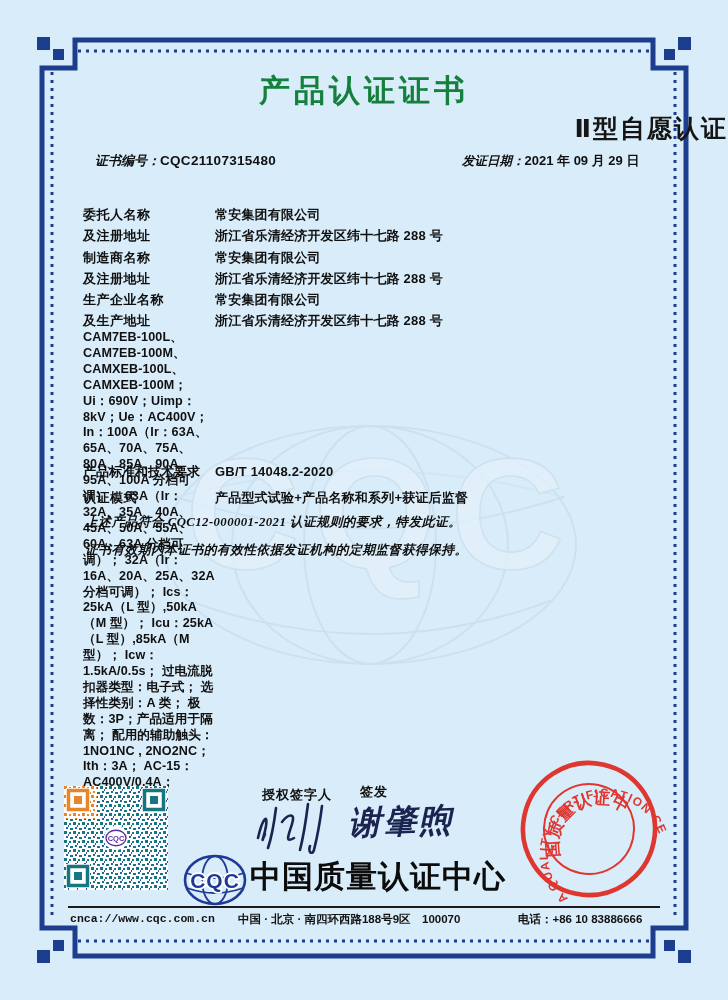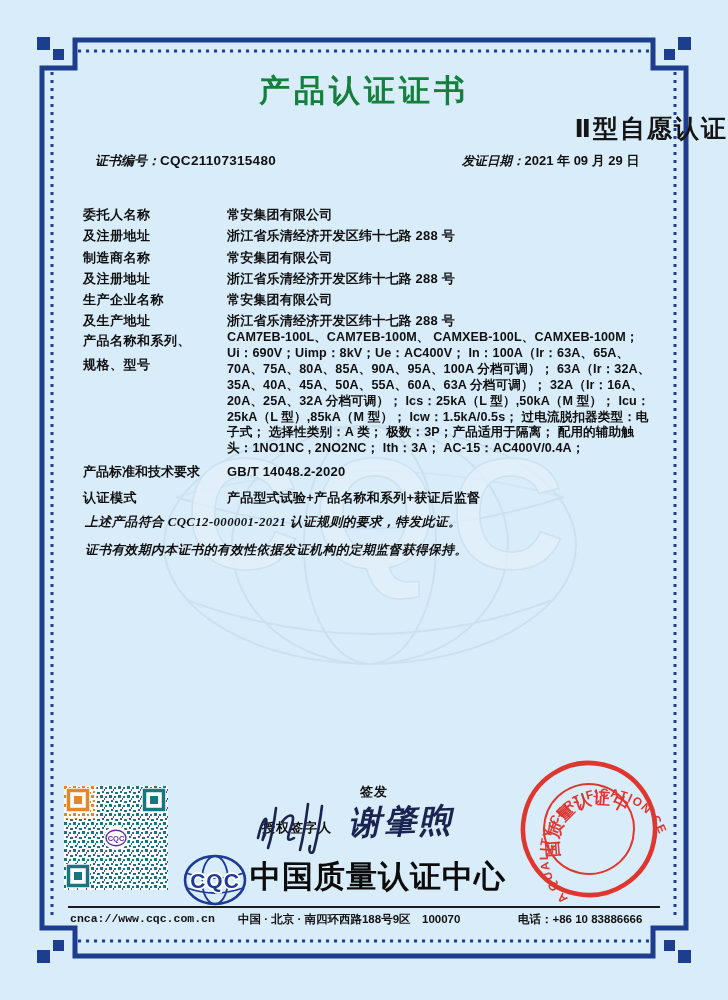--- a/index.html
+++ b/index.html
@@ -23,21 +23,21 @@
   }
   .kai{
     font-family:"Liberation Serif","DejaVu Serif",serif;
     font-style:italic;font-weight:700;
   }
   .meta-left{left:95px;top:152px;font-size:13px;}
   .meta-left .val{font-family:"Liberation Sans","DejaVu Sans",sans-serif;font-style:normal;font-weight:700;font-size:13.5px;letter-spacing:.3px;}
   .meta-right{left:462px;top:150px;font-size:12.5px;line-height:22px;}
   .meta-right .val{font-family:"Liberation Sans","DejaVu Sans",sans-serif;font-style:normal;font-weight:700;font-size:13px;}
   
-  .frow{left:83px;width:572px;display:grid;grid-template-columns:132px 1fr;column-gap:12px;}
+  .frow{left:83px;width:572px;display:grid;grid-template-columns:132px 1fr;column-gap:0;}
   .frow .lab{font-weight:700;font-size:13px;line-height:21px;letter-spacing:.5px;}
   .frow .val{font-weight:700;font-size:13px;line-height:21px;letter-spacing:.2px;}
   .spec{font-weight:700;font-size:12.6px;line-height:15.9px;letter-spacing:.1px;text-align:left;}
   .stmt{left:85px;font-size:12.8px;letter-spacing:.4px;}
   .note{left:0;right:0;top:748px;text-align:center;font-size:12.5px;font-weight:700;letter-spacing:.5px;}
   .sign-label{font-size:13px;font-weight:700;letter-spacing:1px;}
   .issuer-sig{
     left:348px;top:799px;width:130px;
     font-family:"Liberation Serif","DejaVu Serif",serif;
     font-style:italic;font-weight:700;font-size:33px;color:#1b2350;
@@ -119,24 +119,20 @@
   </div>
 
   <div class="abs frow" style="top:289px;">
     <div class="lab">生产企业名称</div>
     <div class="val">常安集团有限公司</div>
     <div class="lab">及生产地址</div>
     <div class="val">浙江省乐清经济开发区纬十七路 288 号</div>
   </div>
 
   <div class="abs frow" style="top:330px;">
-    <div>
-      <div class="lab">产品名称和系列、</div>
-      <div class="lab" style="margin-top:3px;">规格、型号</div>
-    </div>
     <div>
       <div class="spec">CAM7EB-100L、CAM7EB-100M、 CAMXEB-100L、CAMXEB-100M； Ui：690V；Uimp：8kV；Ue：AC400V； In：100A（Ir：63A、65A、70A、75A、80A、85A、90A、95A、100A 分档可调）； 63A（Ir：32A、35A、40A、45A、50A、55A、60A、63A 分档可调）； 32A（Ir：16A、20A、25A、32A 分档可调）； Ics：25kA（L 型）,50kA（M 型）； Icu：25kA（L 型）,85kA（M 型）； Icw：1.5kA/0.5s； 过电流脱扣器类型：电子式； 选择性类别：A 类； 极数：3P；产品适用于隔离； 配用的辅助触头：1NO1NC , 2NO2NC； Ith：3A； AC-15：AC400V/0.4A；</div>
     </div>
   </div>
 
   <div class="abs frow" style="top:461px;">
     <div class="lab" style="letter-spacing:0;">产品标准和技术要求</div>
     <div class="val">GB/T 14048.2-2020</div>
   </div>
 
@@ -182,21 +178,21 @@
       <rect x="10" y="86" width="8" height="8" fill="#167783"></rect>
     </g>
 
     <g>
       <circle cx="52" cy="52" r="12" fill="#ffffff"></circle>
       <ellipse cx="52" cy="52" rx="10" ry="7.8" fill="none" stroke="#5b2f9e" stroke-width="1.4"></ellipse>
       <text x="52" y="55" text-anchor="middle" font-size="7.5" font-weight="bold" fill="#5b2f9e" font-family="Liberation Sans, DejaVu Sans, sans-serif">CQC</text>
     </g>
   </svg>
 
-  <div class="abs sign-label" style="left:262px;top:819px;">授权签字人</div>
+  <div class="abs sign-label" style="left:262px;top:786px;">授权签字人</div>
   <div class="abs sign-label" style="left:360px;top:783px;">签发</div>
 
   <svg class="abs" style="left:252px;top:798px;" width="88" height="56" viewBox="0 0 88 56">
     <g fill="none" stroke="#1b2350" stroke-width="2.6" stroke-linecap="round">
       <path d="M6,40 C10,22 16,14 14,28 C12,40 8,48 13,36"></path>
       <path d="M24,10 C22,26 18,44 16,50"></path>
       <path d="M30,24 C36,16 44,14 40,26 C37,36 32,46 42,40"></path>
       <path d="M56,6 C54,22 50,44 48,52"></path>
       <path d="M70,8 C68,24 64,44 62,52 C60,58 56,54 58,48"></path>
     </g>

